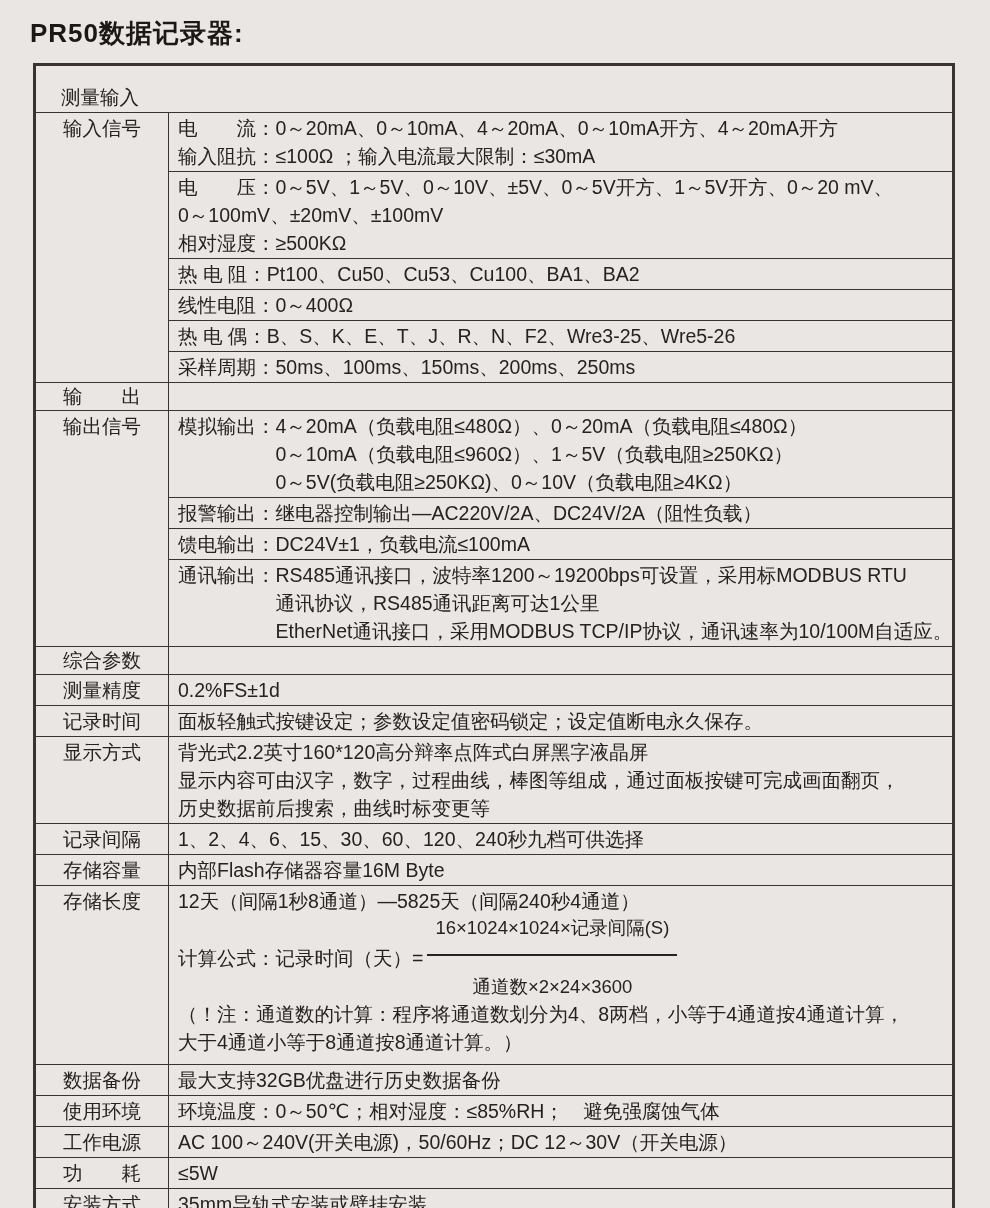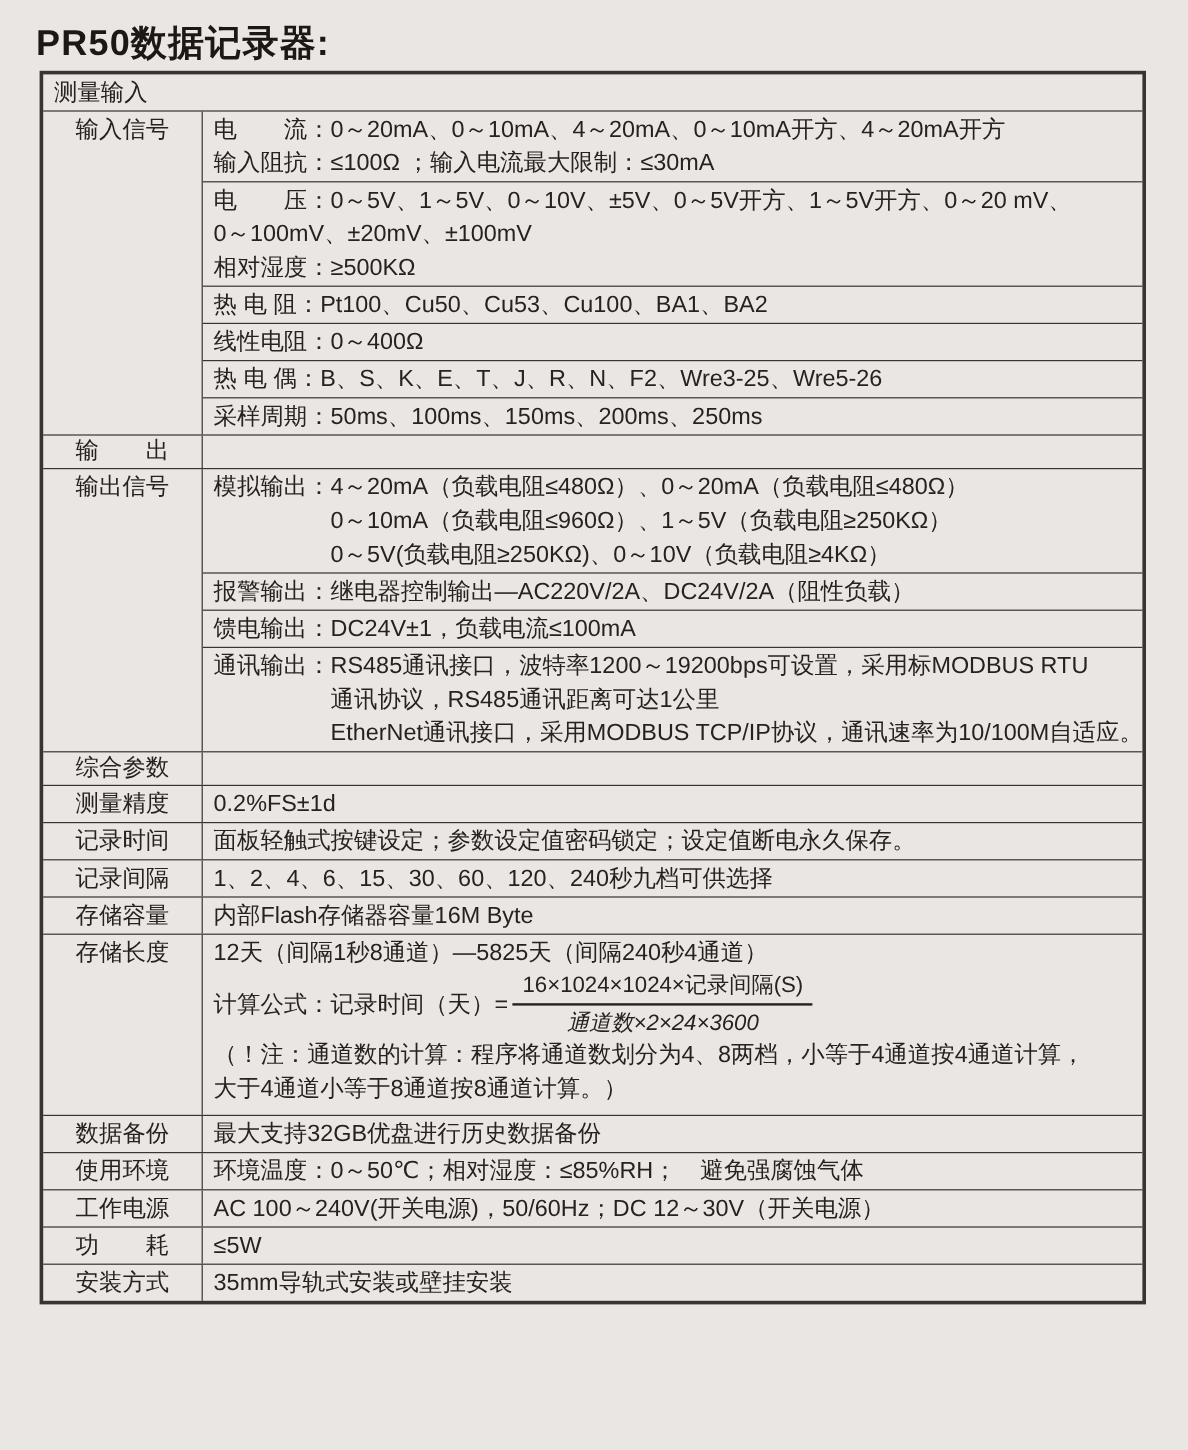--- a/index.html
+++ b/index.html
@@ -5,22 +5,22 @@
   html,body{margin:0;padding:0;}
   body{
     width:990px;height:1208px;
     background:#e9e6e3;
     font-family:"Liberation Sans","DejaVu Sans",sans-serif;
     color:#27221f;
     overflow:hidden;
   }
   .page{padding-top:16px;}
   .title{
-    margin:0 0 2px 30px;
-    font-size:30px;
+    margin:0 0 12px 30px;
+    font-size:26px;
     font-weight:bold;
     color:#1c1815;
     letter-spacing:1px;
   }
   .spec-table{
     margin-left:33px;
     width:922px;
     box-sizing:border-box;
     border:3px solid #3b3330;
   }
@@ -31,21 +31,22 @@
     box-sizing:border-box;
     text-align:center;
     font-size:19.5px;
     line-height:28px;
     padding:1px 0;
     white-space:pre;
   }
   .row.span .label{
     flex:1;width:auto;
     text-align:left;
-    padding-left:9px;
+    padding-left:25px;
+    margin-top:16px;
   }
   .content{
     flex:1;
     min-width:0;
     border-left:1.6px solid #3b3330;
     min-height:27px;
     box-sizing:border-box;
   }
   .row.section .label{line-height:25px;}
   .row.section .content{min-height:25px;}
@@ -67,27 +68,26 @@
   .fraction{
     display:inline-block;
     text-align:center;
     margin-left:4px;
     font-size:18.5px;
   }
   .numerator{
     display:block;
     line-height:26px;
     border-bottom:2px solid #27221f;
-    padding:0 8px 2px 8px;
+    padding:0 8px 13px 8px;
   }
   .denominator{
     display:block;
     line-height:26px;
-    padding-top:1px;
-    font-style:italic;
+    padding-top:18px;
   }
 </style>
 </head>
 <body>
 
 <div class="page">
   <h1 class="title">PR50数据记录器:</h1>
   <div class="spec-table" id="spec-table">
       <div class="row span">
         <div class="label">测量输入</div>
@@ -157,20 +157,30 @@
       </div>
       <div class="row group">
         <div class="label">记录时间</div>
         <div class="content">
           <div class="subcell">
             <div class="line">面板轻触式按键设定；参数设定值密码锁定；设定值断电永久保存。</div>
           </div>
         </div>
       </div>
       <div class="row group">
+        <div class="label">显示方式</div>
+        <div class="content">
+          <div class="subcell">
+            <div class="line">背光式2.2英寸160*120高分辩率点阵式白屏黑字液晶屏</div>
+            <div class="line">显示内容可由汉字，数字，过程曲线，棒图等组成，通过面板按键可完成画面翻页，</div>
+            <div class="line">历史数据前后搜索，曲线时标变更等</div>
+          </div>
+        </div>
+      </div>
+      <div class="row group">
         <div class="label">记录间隔</div>
         <div class="content">
           <div class="subcell">
             <div class="line">1、2、4、6、15、30、60、120、240秒九档可供选择</div>
           </div>
         </div>
       </div>
       <div class="row group">
         <div class="label">存储容量</div>
         <div class="content">

